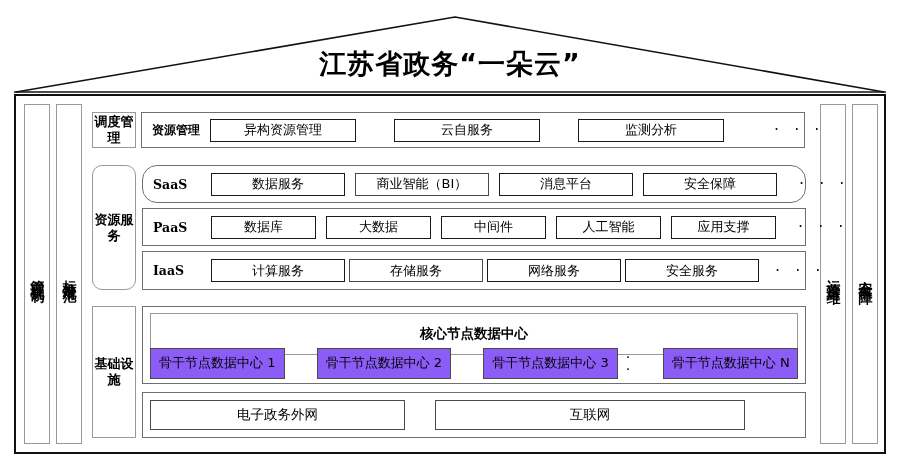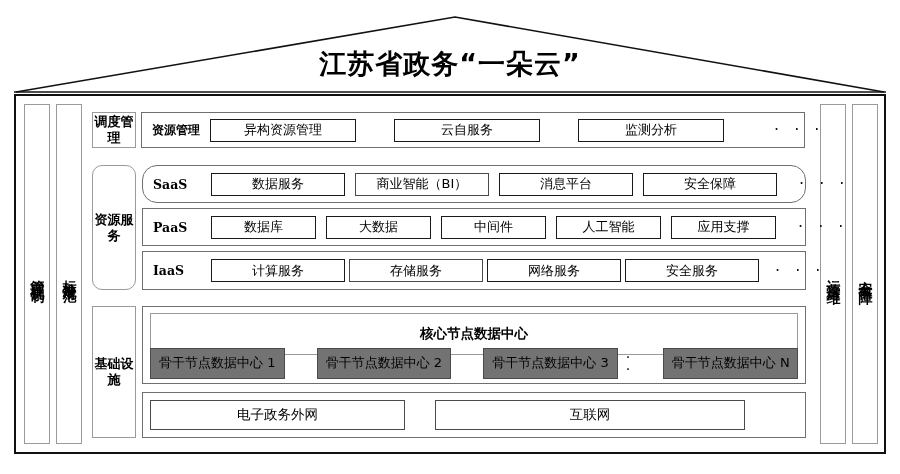--- a/index.html
+++ b/index.html
@@ -192,21 +192,21 @@
     left: 7px;
     top: 41px;
     width: 648px;
     height: 30px;
     display: flex;
     align-items: center;
   }
   .dc-chip {
     border: 1px solid #4a4a4a;
     box-sizing: border-box;
-    background: #737373;
+    background: #8b5cf6;
     height: 31px;
     display: flex;
     align-items: center;
     justify-content: center;
     font-size: 13px;
     white-space: nowrap;
     padding: 0 6px;
   }
   #dc-1 { width: 142px; margin-right: 32px; }
   #dc-2 { width: 142px; margin-right: 32px; }

